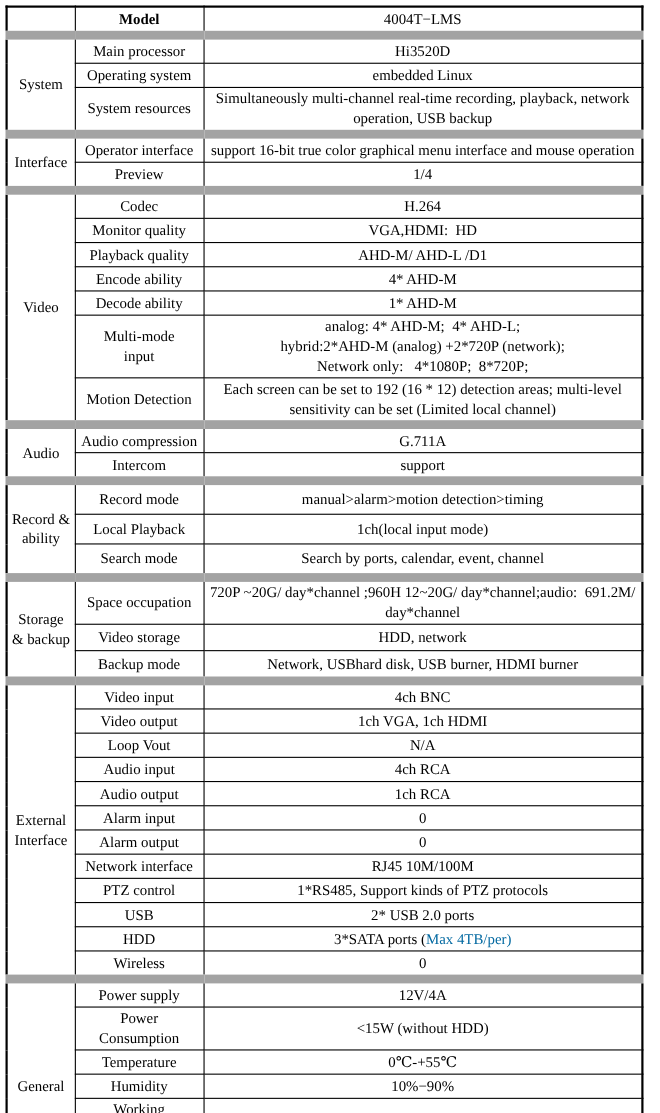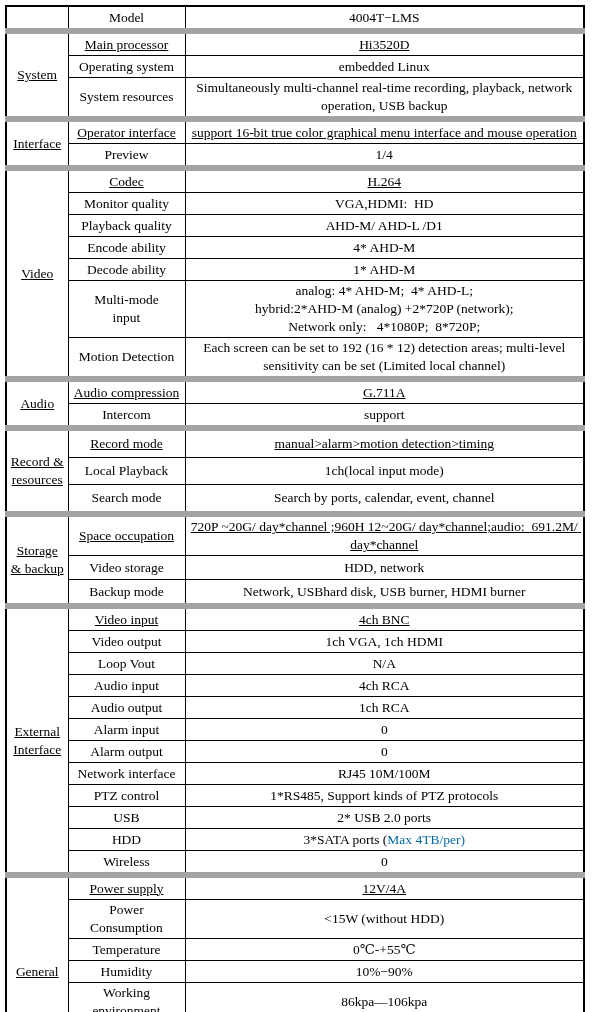--- a/index.html
+++ b/index.html
@@ -25,23 +25,23 @@
     font-size: 13.5px;
     line-height: 18px;
     color: #000;
     text-align: center;
     vertical-align: middle;
     padding: 1px 3px;
     height: 19px;
     overflow: hidden;
   }
   tr.header-row td { border-bottom: 2px solid #000; }
-  tr.group-first td { border-top: 6px solid #a3a3a3; text-decoration: underline; }
+  tr.group-first td { border-top: 8px solid #a3a3a3; }
   td.cat { border-bottom: 2px solid #000; }
-  .header-label { font-weight: normal; }
+  .header-label { font-weight: bold; }
   td.val, td.val div { white-space: pre-wrap; }
   tr.g4 td { height: 24px; }
   tr.g5 td { height: 21px; }
   .muted { color: #0369a1; }
 </style>
 </head>
 <body>
 
 <table class="spec-table">
   <colgroup>
@@ -114,21 +114,21 @@
         <td class="lbl">Audio compression</td>
         <td class="val">G.711A</td>
       </tr>
       <tr class="g3">
         <td class="lbl">Intercom</td>
         <td class="val">support</td>
       </tr>
       <tr class="g4 group-first">
         <td rowspan="3" class="cat">
           <div>Record &amp;</div>
-          <div>resources</div>
+          <div>ability</div>
         </td>
         <td class="lbl">Record mode</td>
         <td class="val">manual&gt;alarm&gt;motion detection&gt;timing</td>
       </tr>
       <tr class="g4">
         <td class="lbl">Local Playback</td>
         <td class="val">1ch(local input mode)</td>
       </tr>
       <tr class="g4">
         <td class="lbl">Search mode</td>

